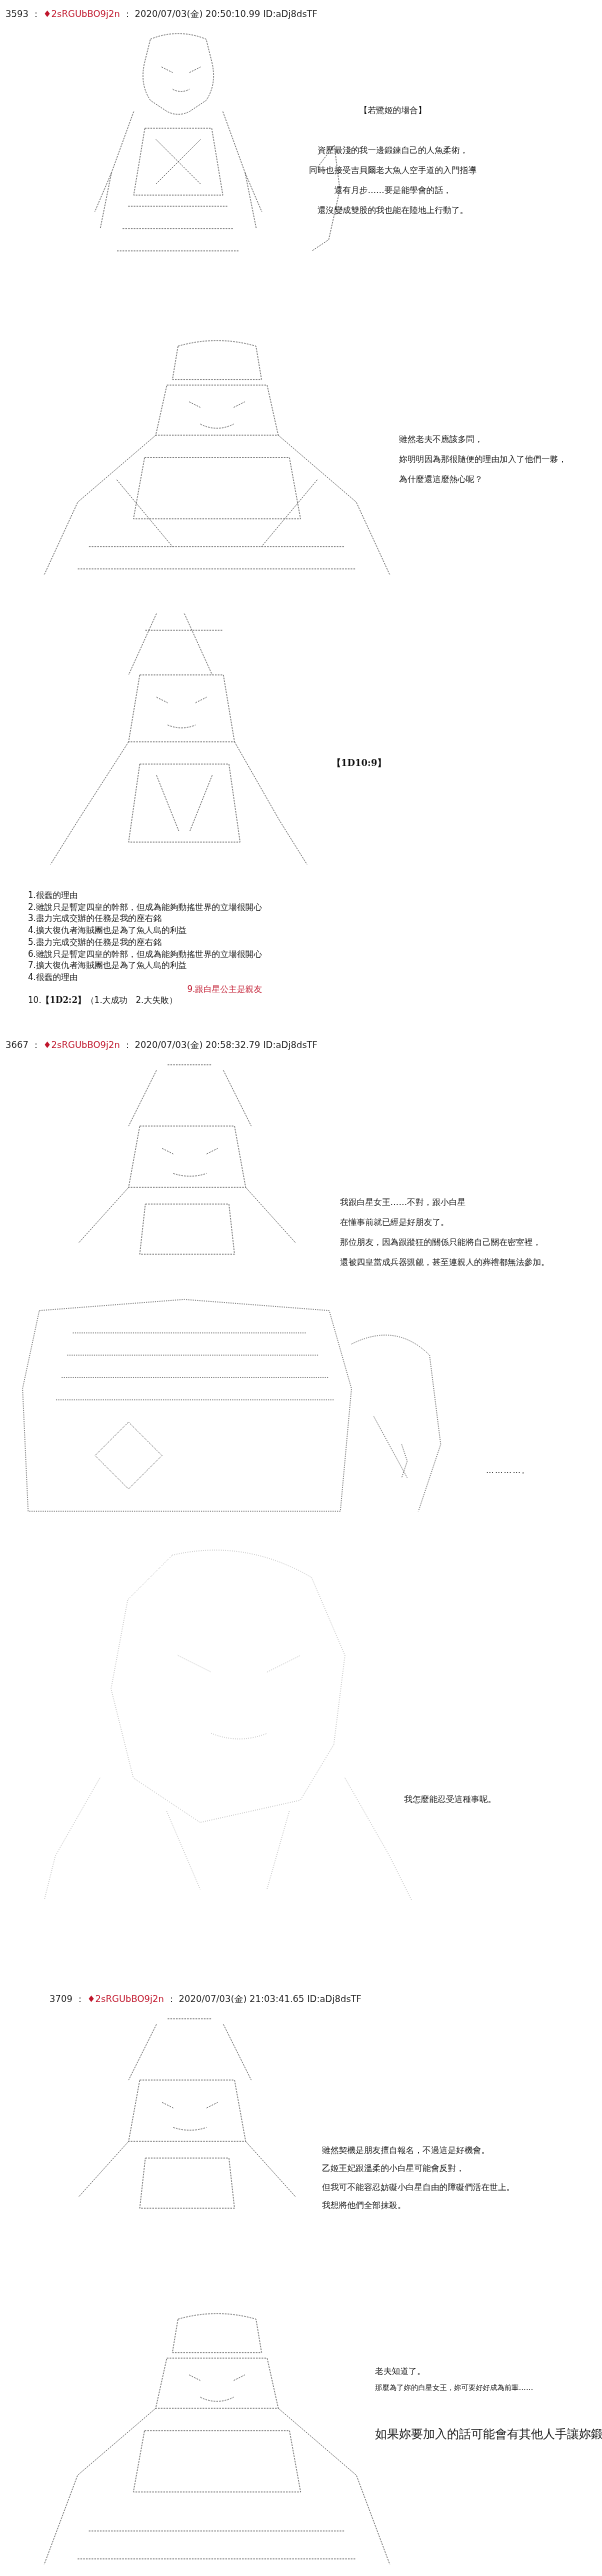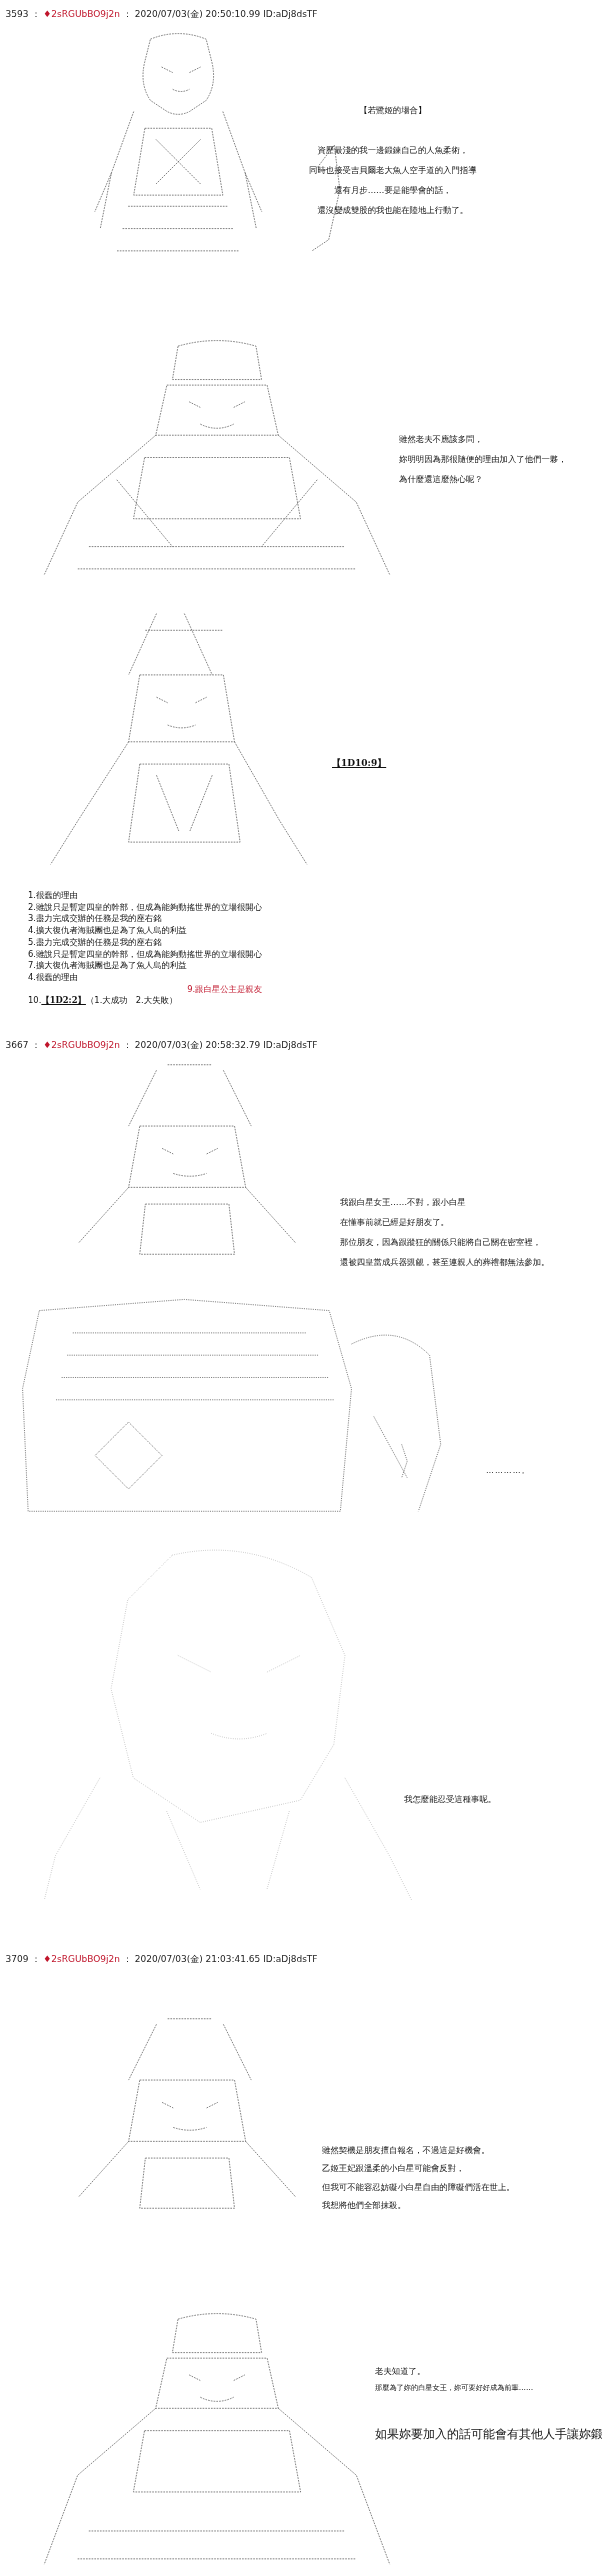--- a/index.html
+++ b/index.html
@@ -3,21 +3,21 @@
 <meta charset="utf-8">
 <style>
   html, body { margin: 0; padding: 0; background: #ffffff; }
   body { width: 602px; height: 2576px; position: relative; overflow: hidden;
          font-family: "DejaVu Sans", "Liberation Sans", sans-serif; color: #111; }
   .post-header { position: absolute; left: 5.6px; font-size: 9px; color: #222; white-space: nowrap; }
   .post-header .trip { color: #c0152b; }
   .dlg { position: absolute; font-size: 8.4px; line-height: 20px; white-space: nowrap; color: #111; }
   .aa-block { position: absolute; border: 0; }
   .aa-block svg { display: block; }
-  .dice { font-family: "DejaVu Serif", "Liberation Serif", serif; font-weight: bold; text-decoration: underline; }
+  .dice { font-family: "DejaVu Serif", "Liberation Serif", serif; font-weight: bold; }
   .choice-list { position: absolute; left: 28px; font-size: 8.4px; line-height: 11.7px; white-space: nowrap; }
   .choice-list .red { color: #c0152b; text-align: right; }
   .ellipsis { position: absolute; font-size: 7.8px; letter-spacing: 1.1px; }
 </style>
 </head>
 <body>
 
 <div class="post-header" style="top:7.8px;">
   <span>3593</span>
   <span>：</span>
@@ -147,21 +147,21 @@
       <path d="M250 20 Q380 -10 500 60 L560 200 L540 360 L480 460 L300 500 L180 420 L140 260 L170 100 Z"></path>
       <path d="M260 200 L320 230 M420 230 L480 200 M320 340 Q370 360 420 340"></path>
       <path d="M120 420 L40 560 L20 640 M560 420 L640 560 L680 640"></path>
       <path d="M240 480 L300 620 M460 480 L420 620"></path>
     </g>
   </svg>
 </div>
 
 <div class="dlg" style="left:404px;top:1789px;">我怎麼能忍受這種事呢。</div>
 
-<div class="post-header" style="top:1953px;">
+<div class="post-header" style="top:1993px;margin-left:44px;">
   <span>3709</span>
   <span>：</span>
   <span class="trip">♦</span><span class="trip">2sRGUbBO9j2n</span>
   <span>：</span>
   <span>2020/07/03(金) 21:03:41.65 ID:aDj8dsTF</span>
 </div>
 
 <div class="aa-block" style="left:45px;top:2013px;width:301px;height:201px;">
   <svg width="301" height="201" viewBox="0 0 540 360">
     <g stroke="#444" stroke-width="1.2" fill="none" stroke-dasharray="3 2">

